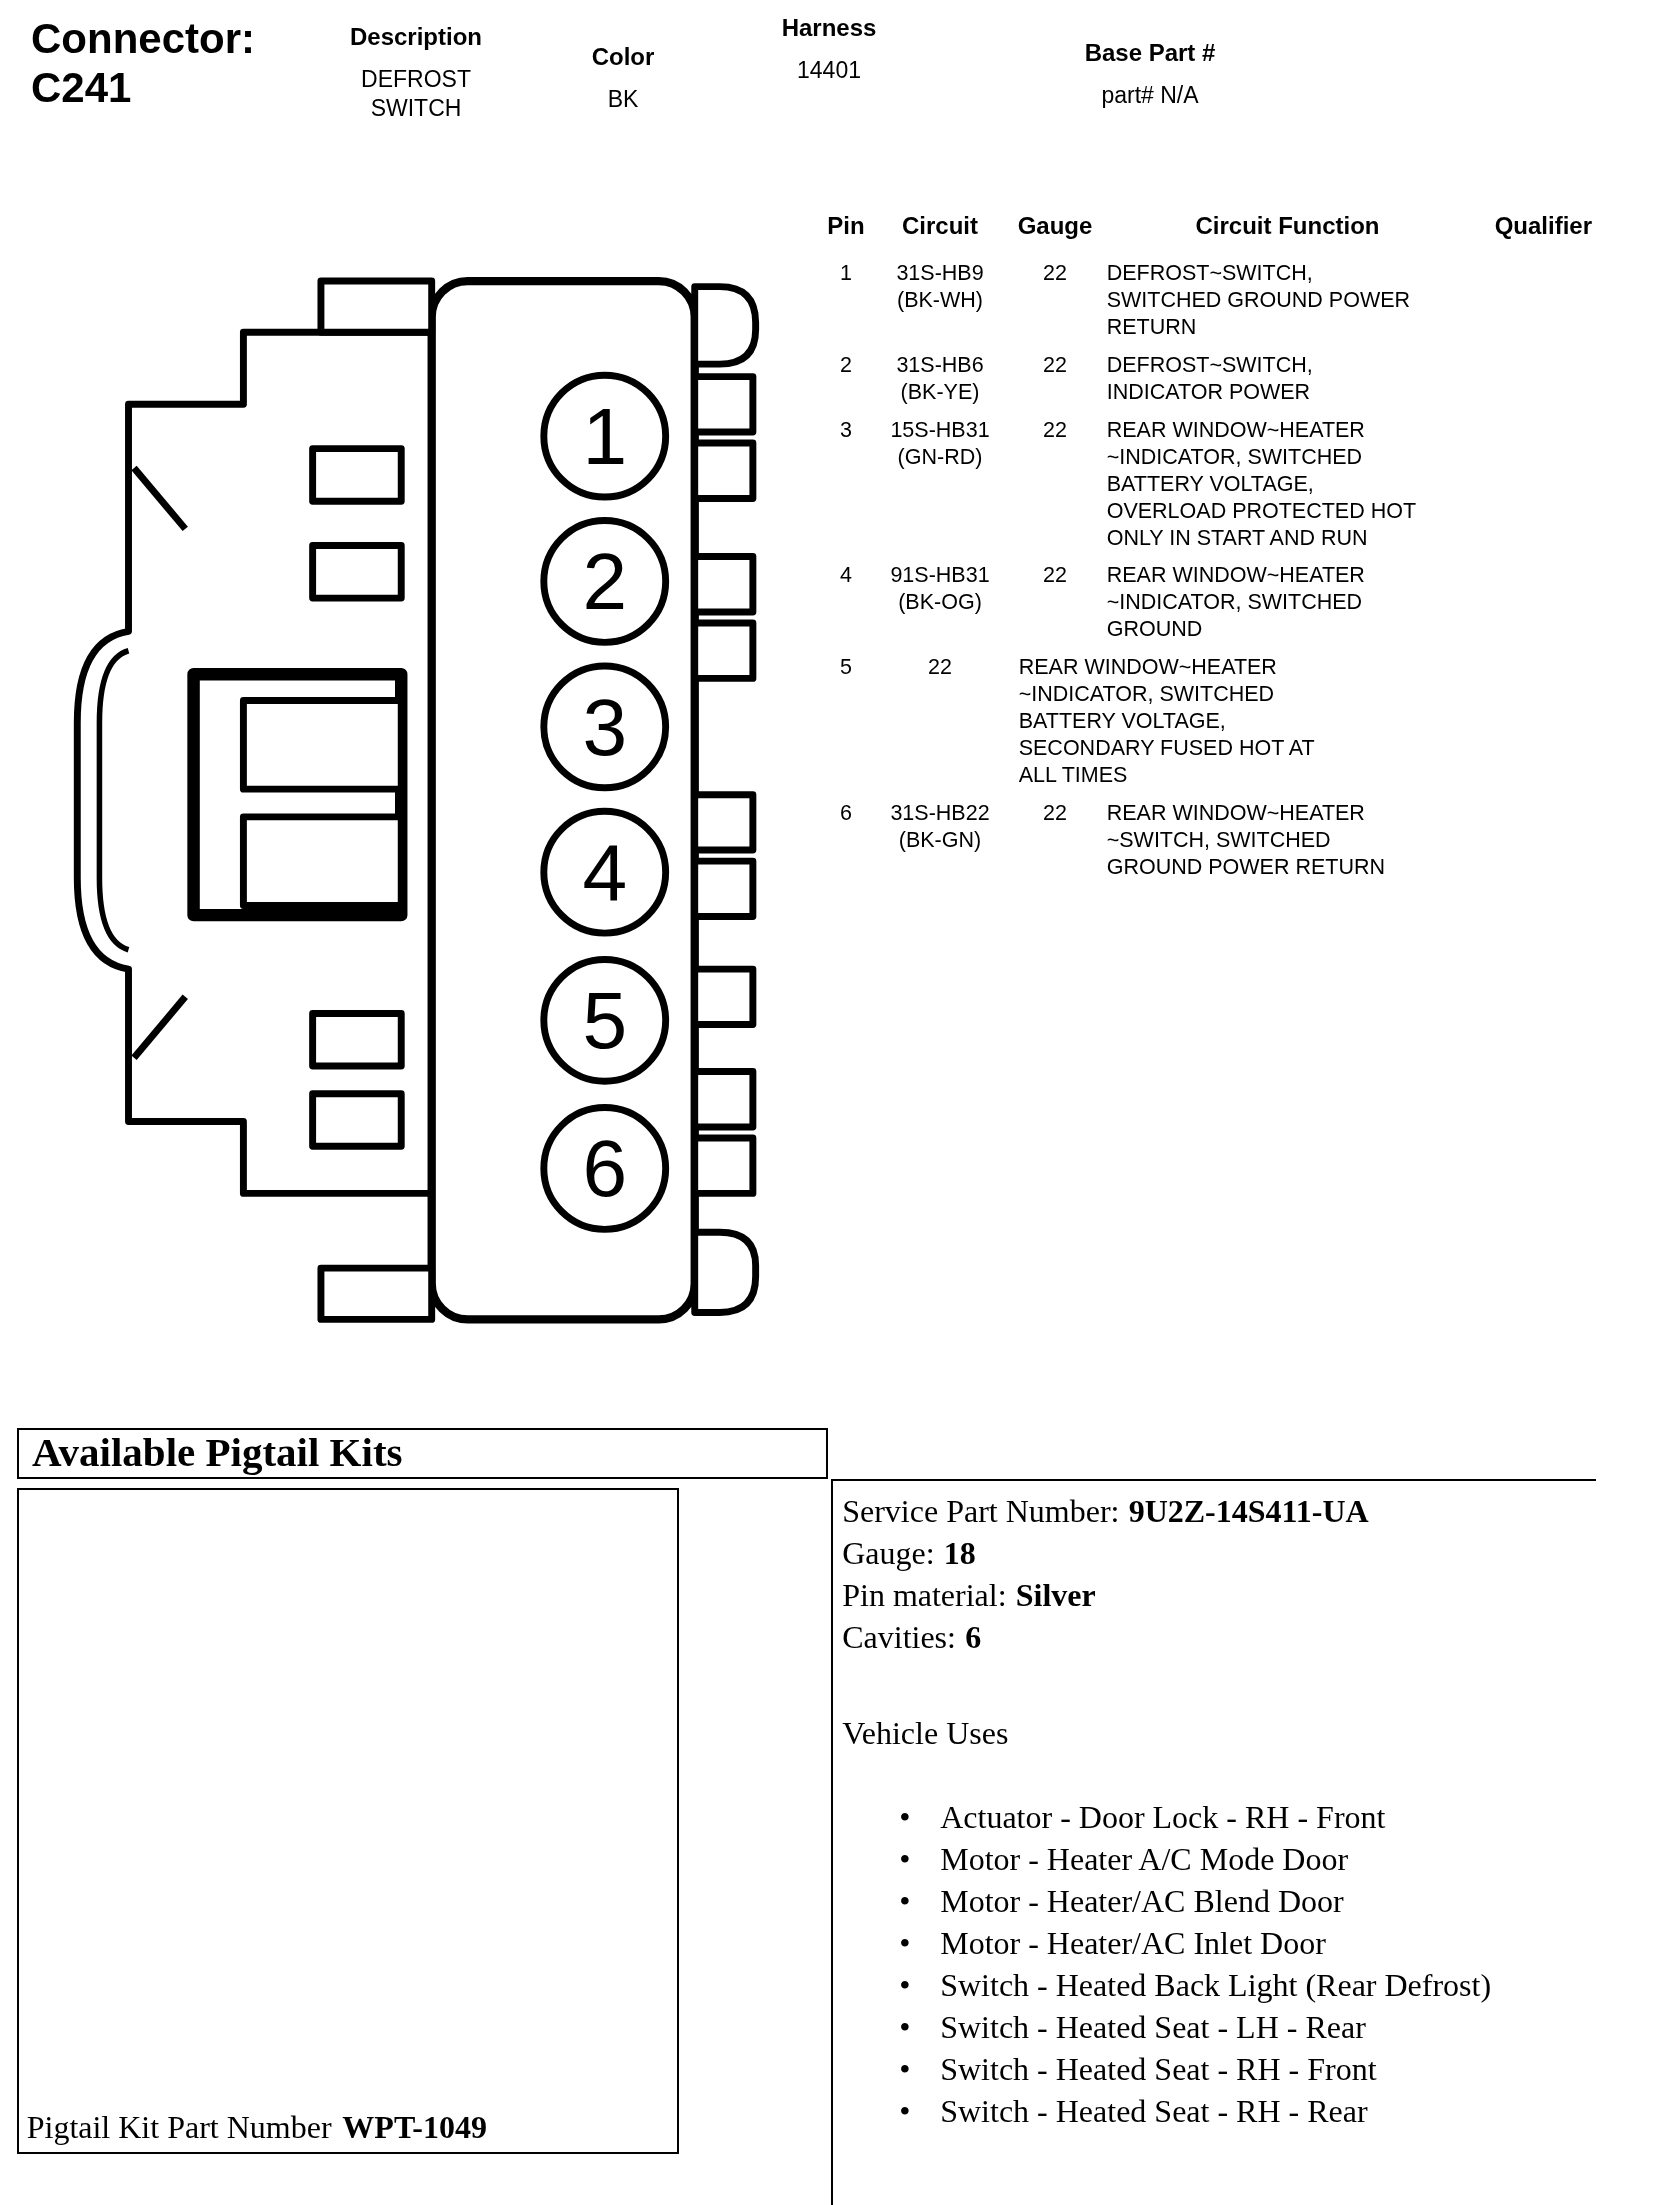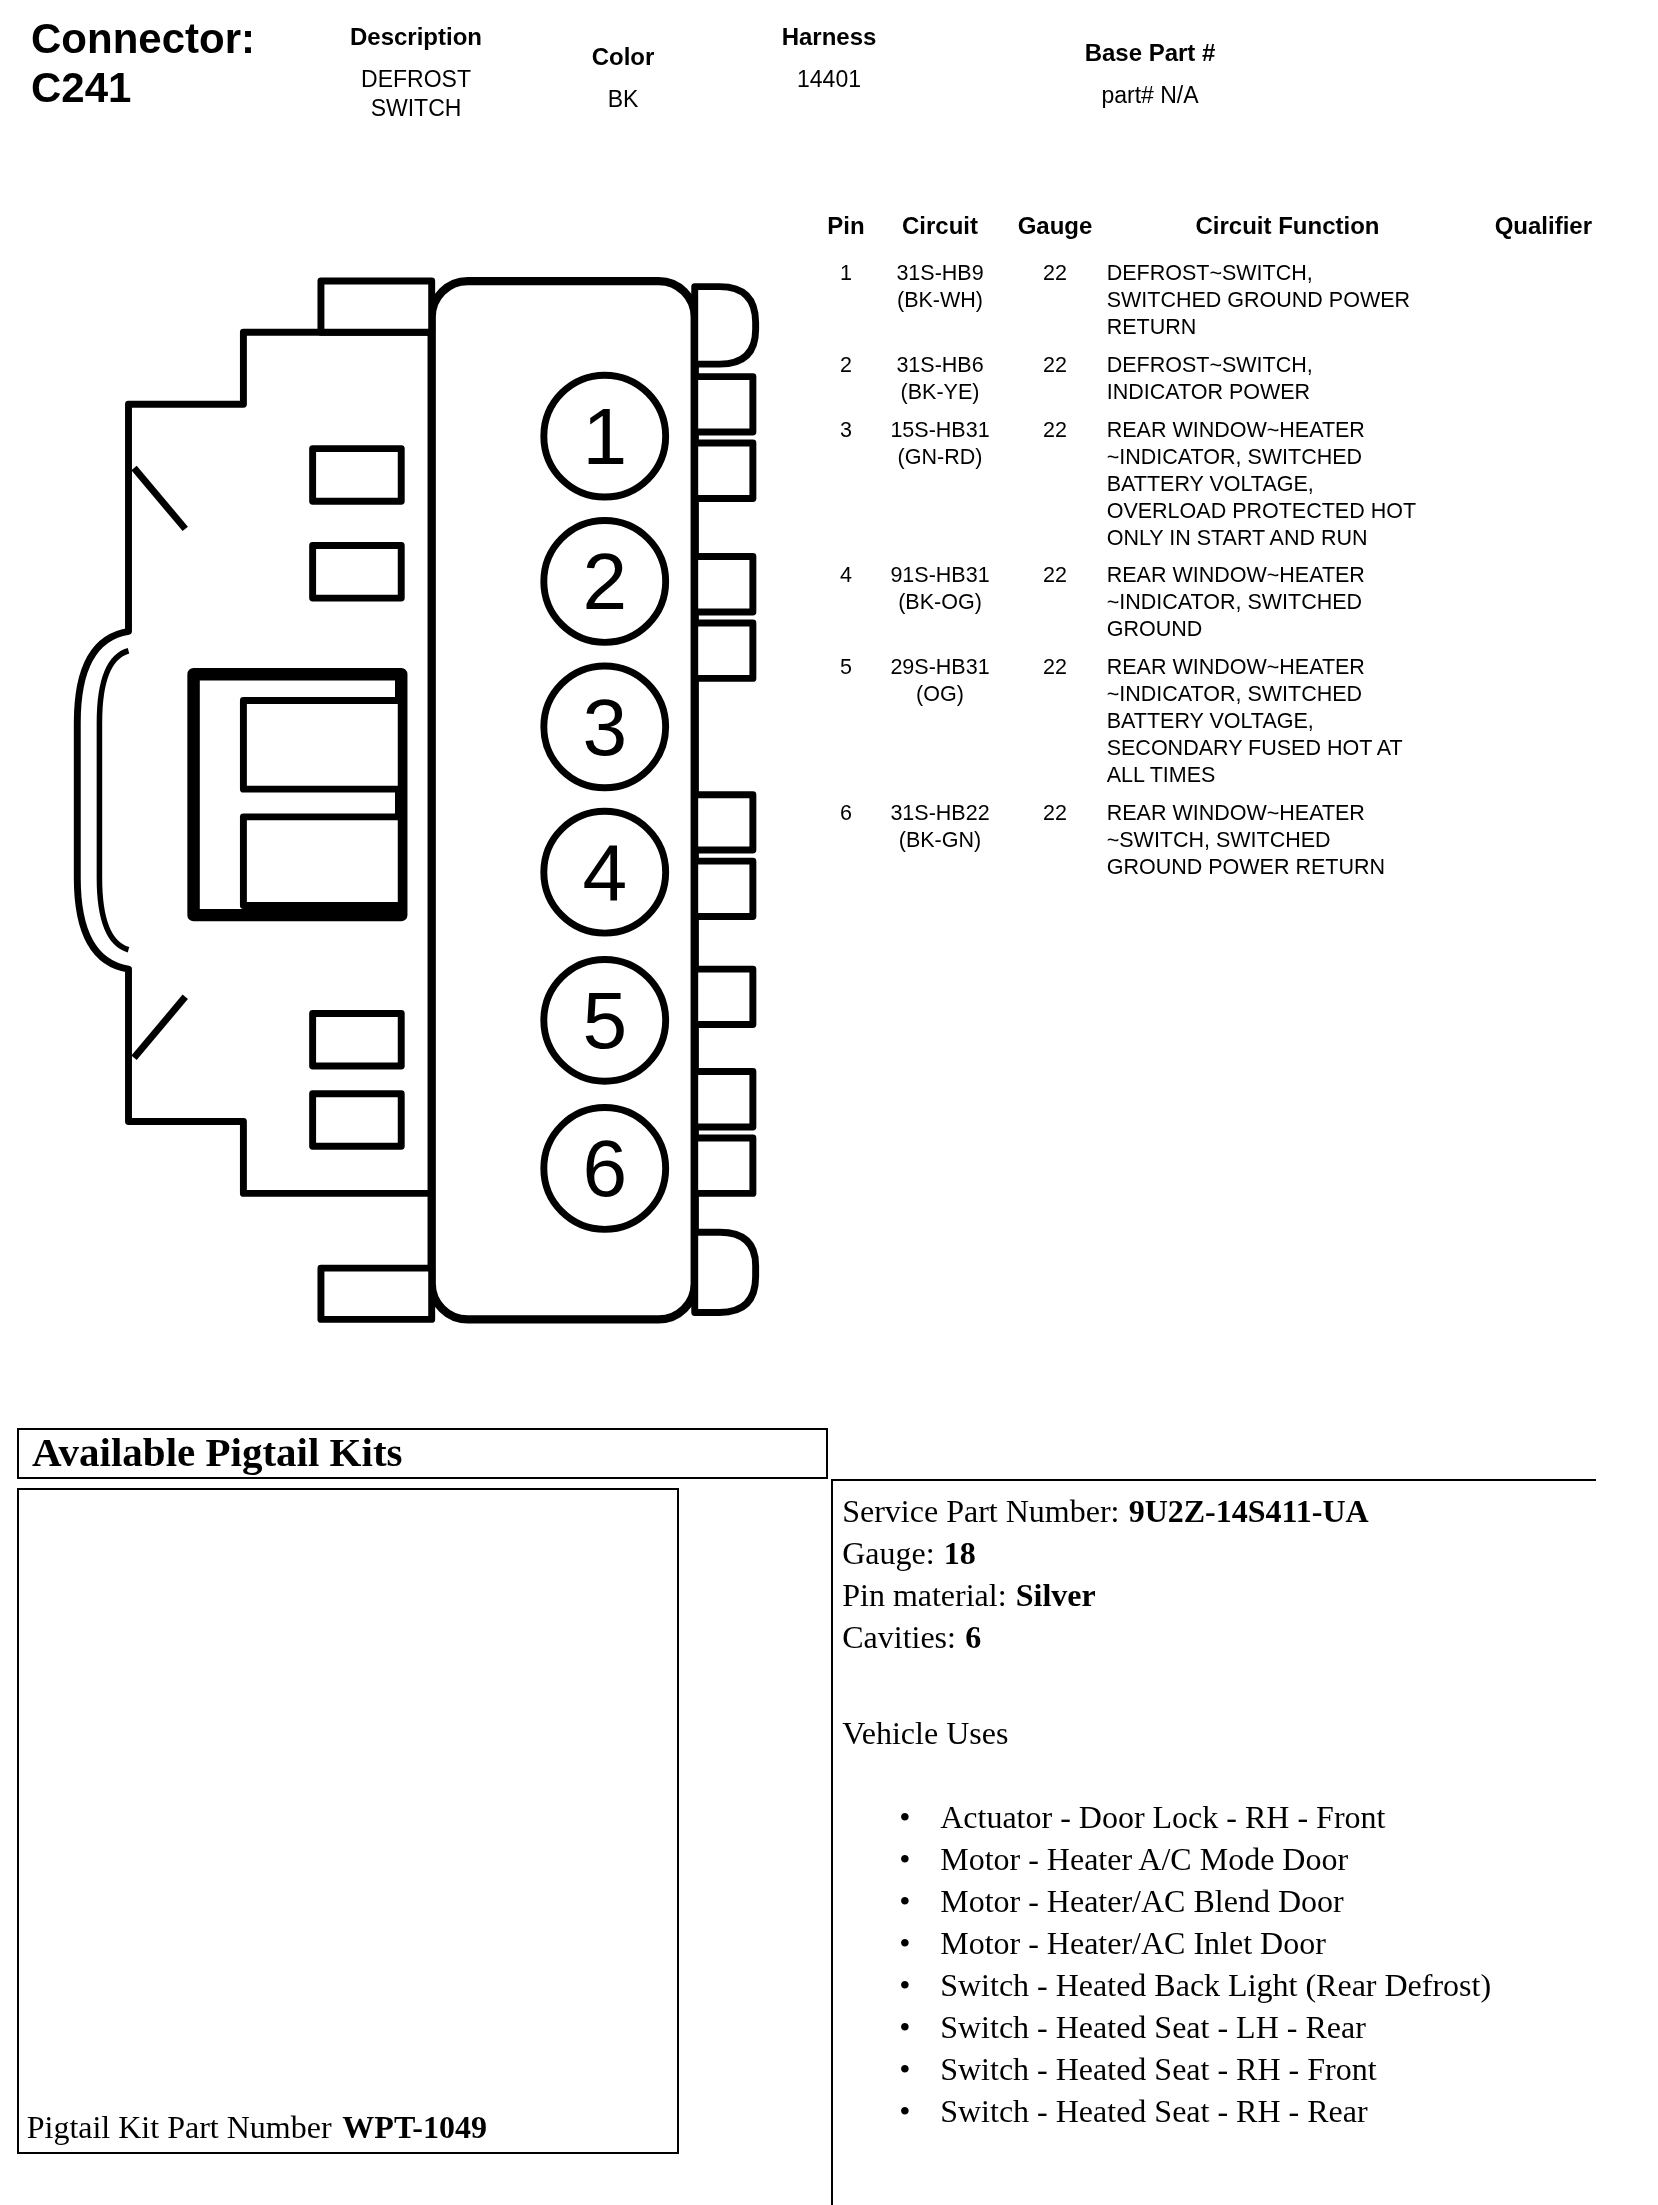--- a/index.html
+++ b/index.html
@@ -7,21 +7,21 @@
     position:relative; width:1659px; height:2205px; background:#ffffff;
     font-family:"Liberation Sans",sans-serif; color:#000; overflow:hidden;
   }
   
   .conn-title { position:absolute; left:31px; top:14px; font-size:42px; font-weight:bold; line-height:49px; }
   .hcol { position:absolute; text-align:center; transform:translateX(-50%); }
   .hcol .lbl { font-size:24px; font-weight:bold; }
   .hcol .val { font-size:23px; margin-top:14px; line-height:29px; }
   #col-desc    { left:416px;  top:23px; width:177px; }
   #col-color   { left:623px;  top:43px; width:123px; }
-  #col-harness { left:829px; top:23px; width:169px; }
+  #col-harness { left:829px; top:14px; width:169px; }
   #col-base    { left:1150px; top:39px; width:231px; }
   #col-svcpig  { left:1437px; top:23px; width:246px; }
 
   
   #pin-table { position:absolute; left:823px; top:212px; width:836px; }
   .pt-header { display:grid; grid-template-columns:46px 142px 88px 377px 182px; font-weight:bold; font-size:24px; }
   .pt-header .h-pin, .pt-header .h-circ, .pt-header .h-gauge, .pt-header .h-func { text-align:center; }
   .pt-header .h-qual { text-align:right; padding-right:66px; }
   .pt-rows { margin-top:20px; }
   .prow { display:grid; grid-template-columns:46px 142px 88px 377px; margin-bottom:10.8px; font-size:21.5px; line-height:27px; }
@@ -180,24 +180,20 @@
         <div class="c-circ">
           <div>91S-HB31</div>
           <div>(BK-OG)</div>
         </div>
         <div class="c-gauge">22</div>
         <div class="c-func">REAR WINDOW~HEATER ~INDICATOR, SWITCHED GROUND</div>
       </div>
 
       <div class="prow">
         <div class="c-pin">5</div>
-        <div class="c-circ">
-          <div>29S-HB31</div>
-          <div>(OG)</div>
-        </div>
         <div class="c-gauge">22</div>
         <div class="c-func">REAR WINDOW~HEATER ~INDICATOR, SWITCHED BATTERY VOLTAGE, SECONDARY FUSED HOT AT ALL TIMES</div>
       </div>
 
       <div class="prow">
         <div class="c-pin">6</div>
         <div class="c-circ">
           <div>31S-HB22</div>
           <div>(BK-GN)</div>
         </div>

